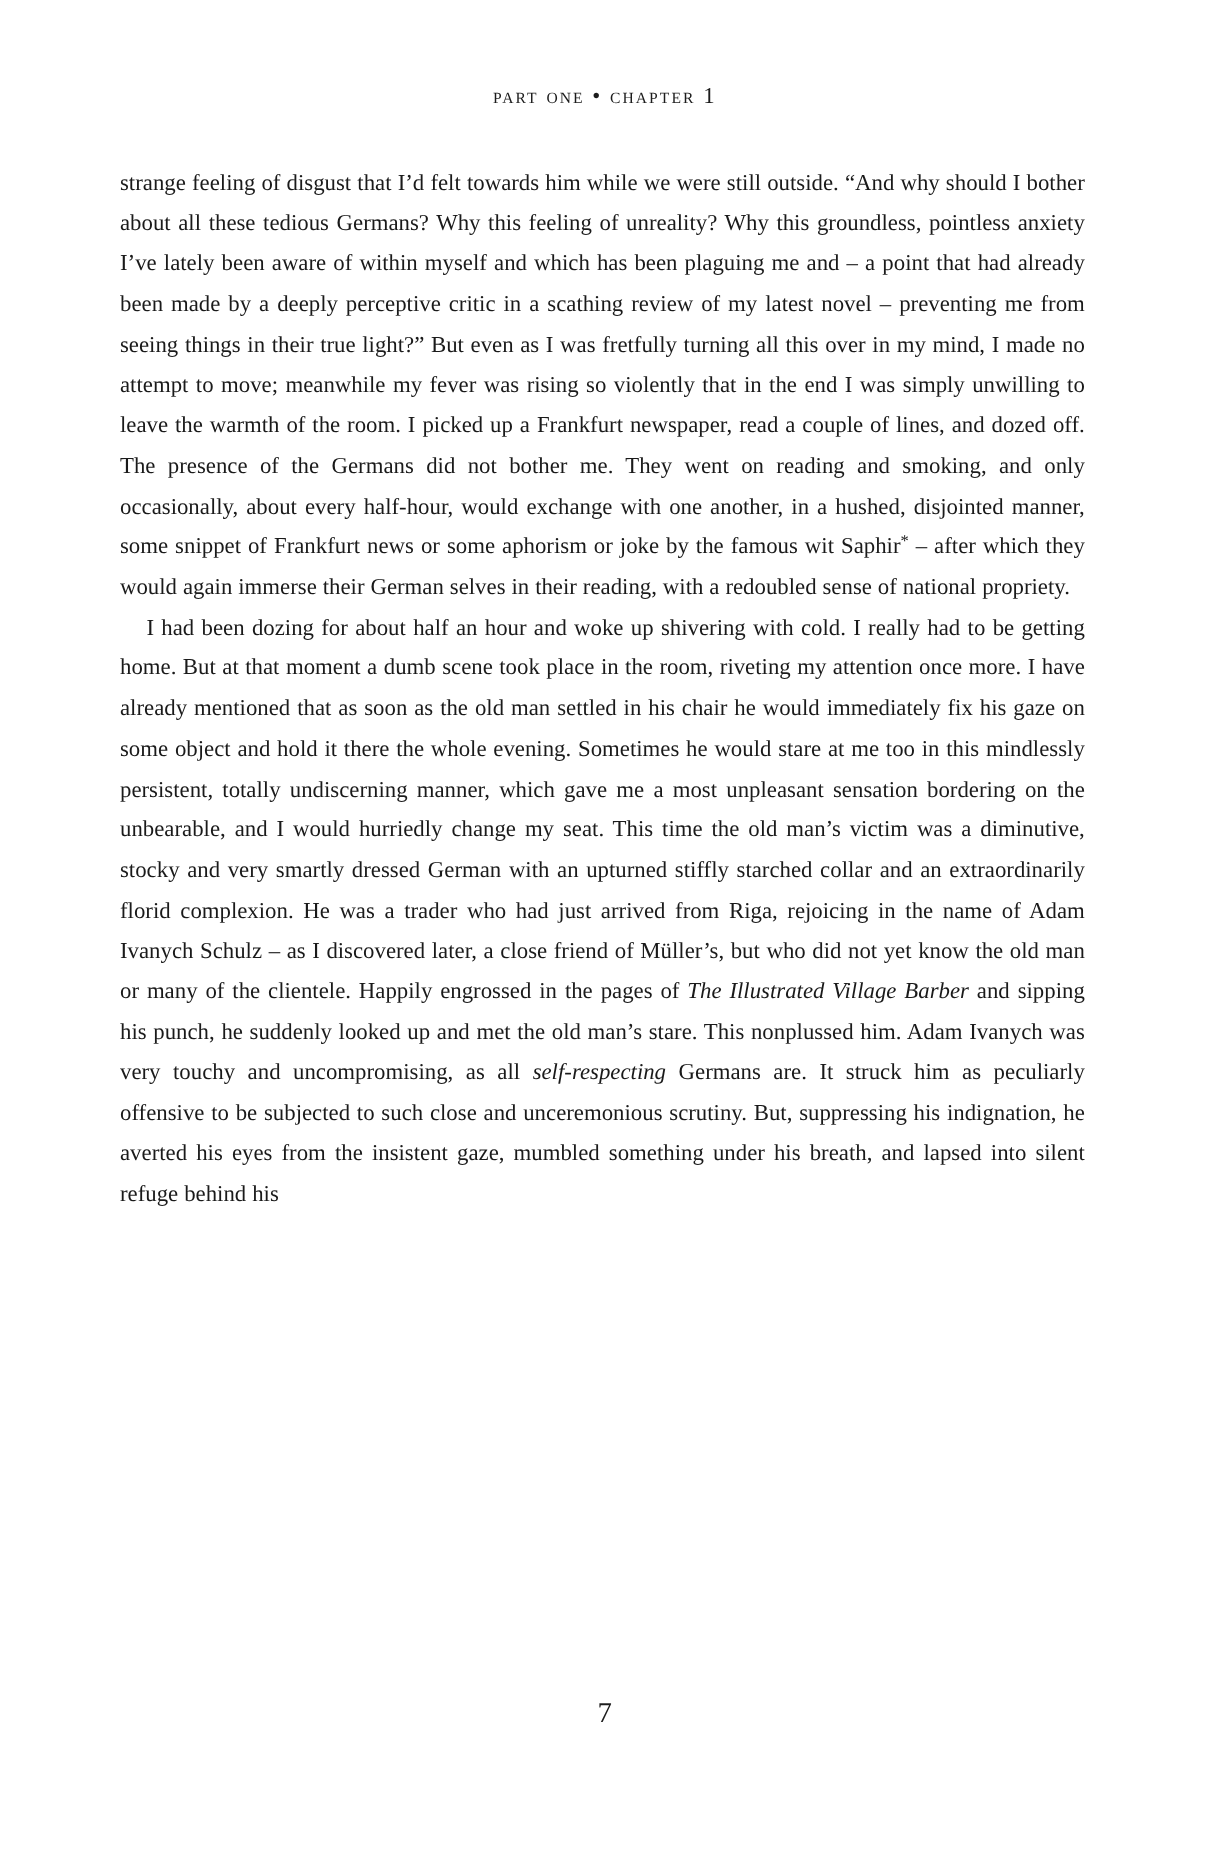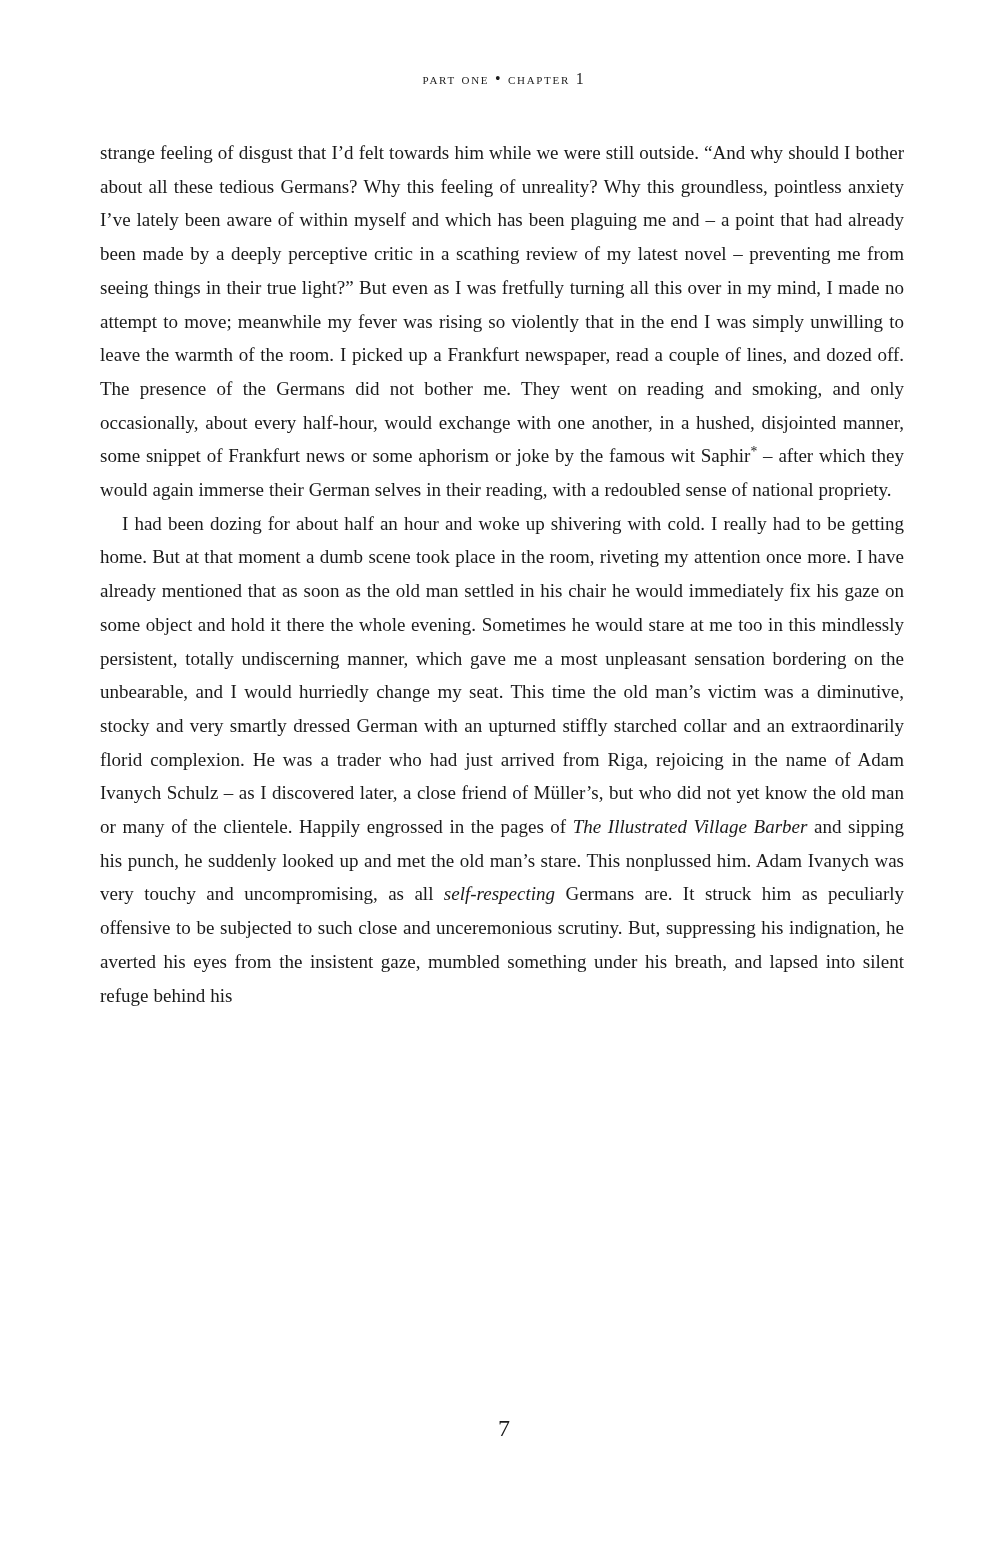--- a/index.html
+++ b/index.html
@@ -21,21 +21,21 @@
     height: 1544px;
     box-sizing: border-box;
   }
 
   .running-head {
     position: absolute;
     top: 70px;
     left: 0;
     width: 1008px;
     text-align: center;
-    font-size: 16px;
+    font-size: 19px;
     letter-spacing: 1.7px;
     color: #1c1c1c;
     font-variant: small-caps;
     text-transform: lowercase;
     white-space: nowrap;
   }
   
   .running-head .rh-text { font-variant: small-caps; }
 
   .text-block {

